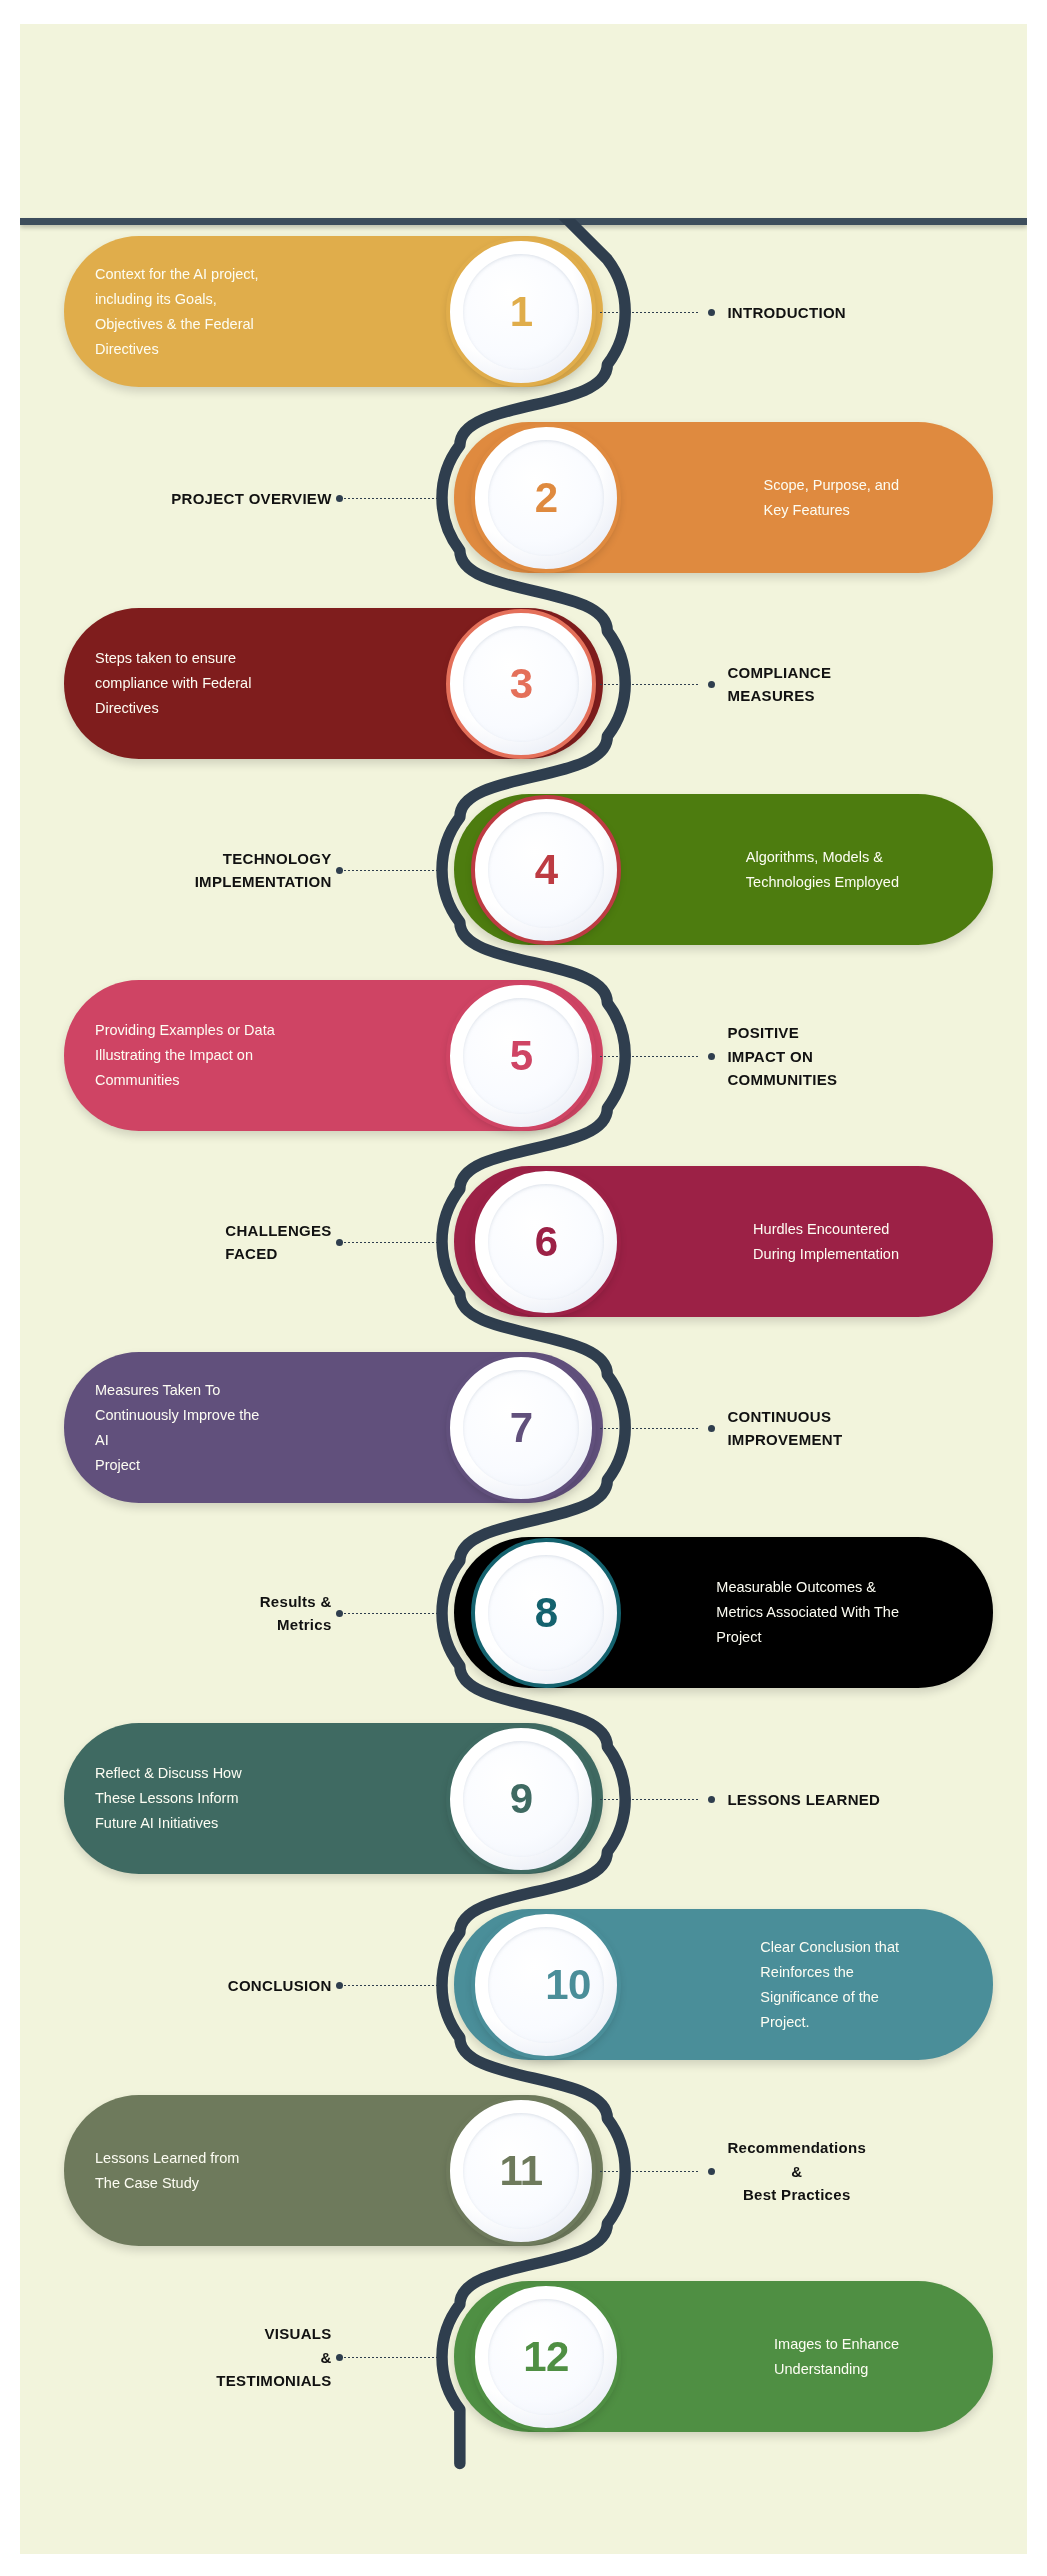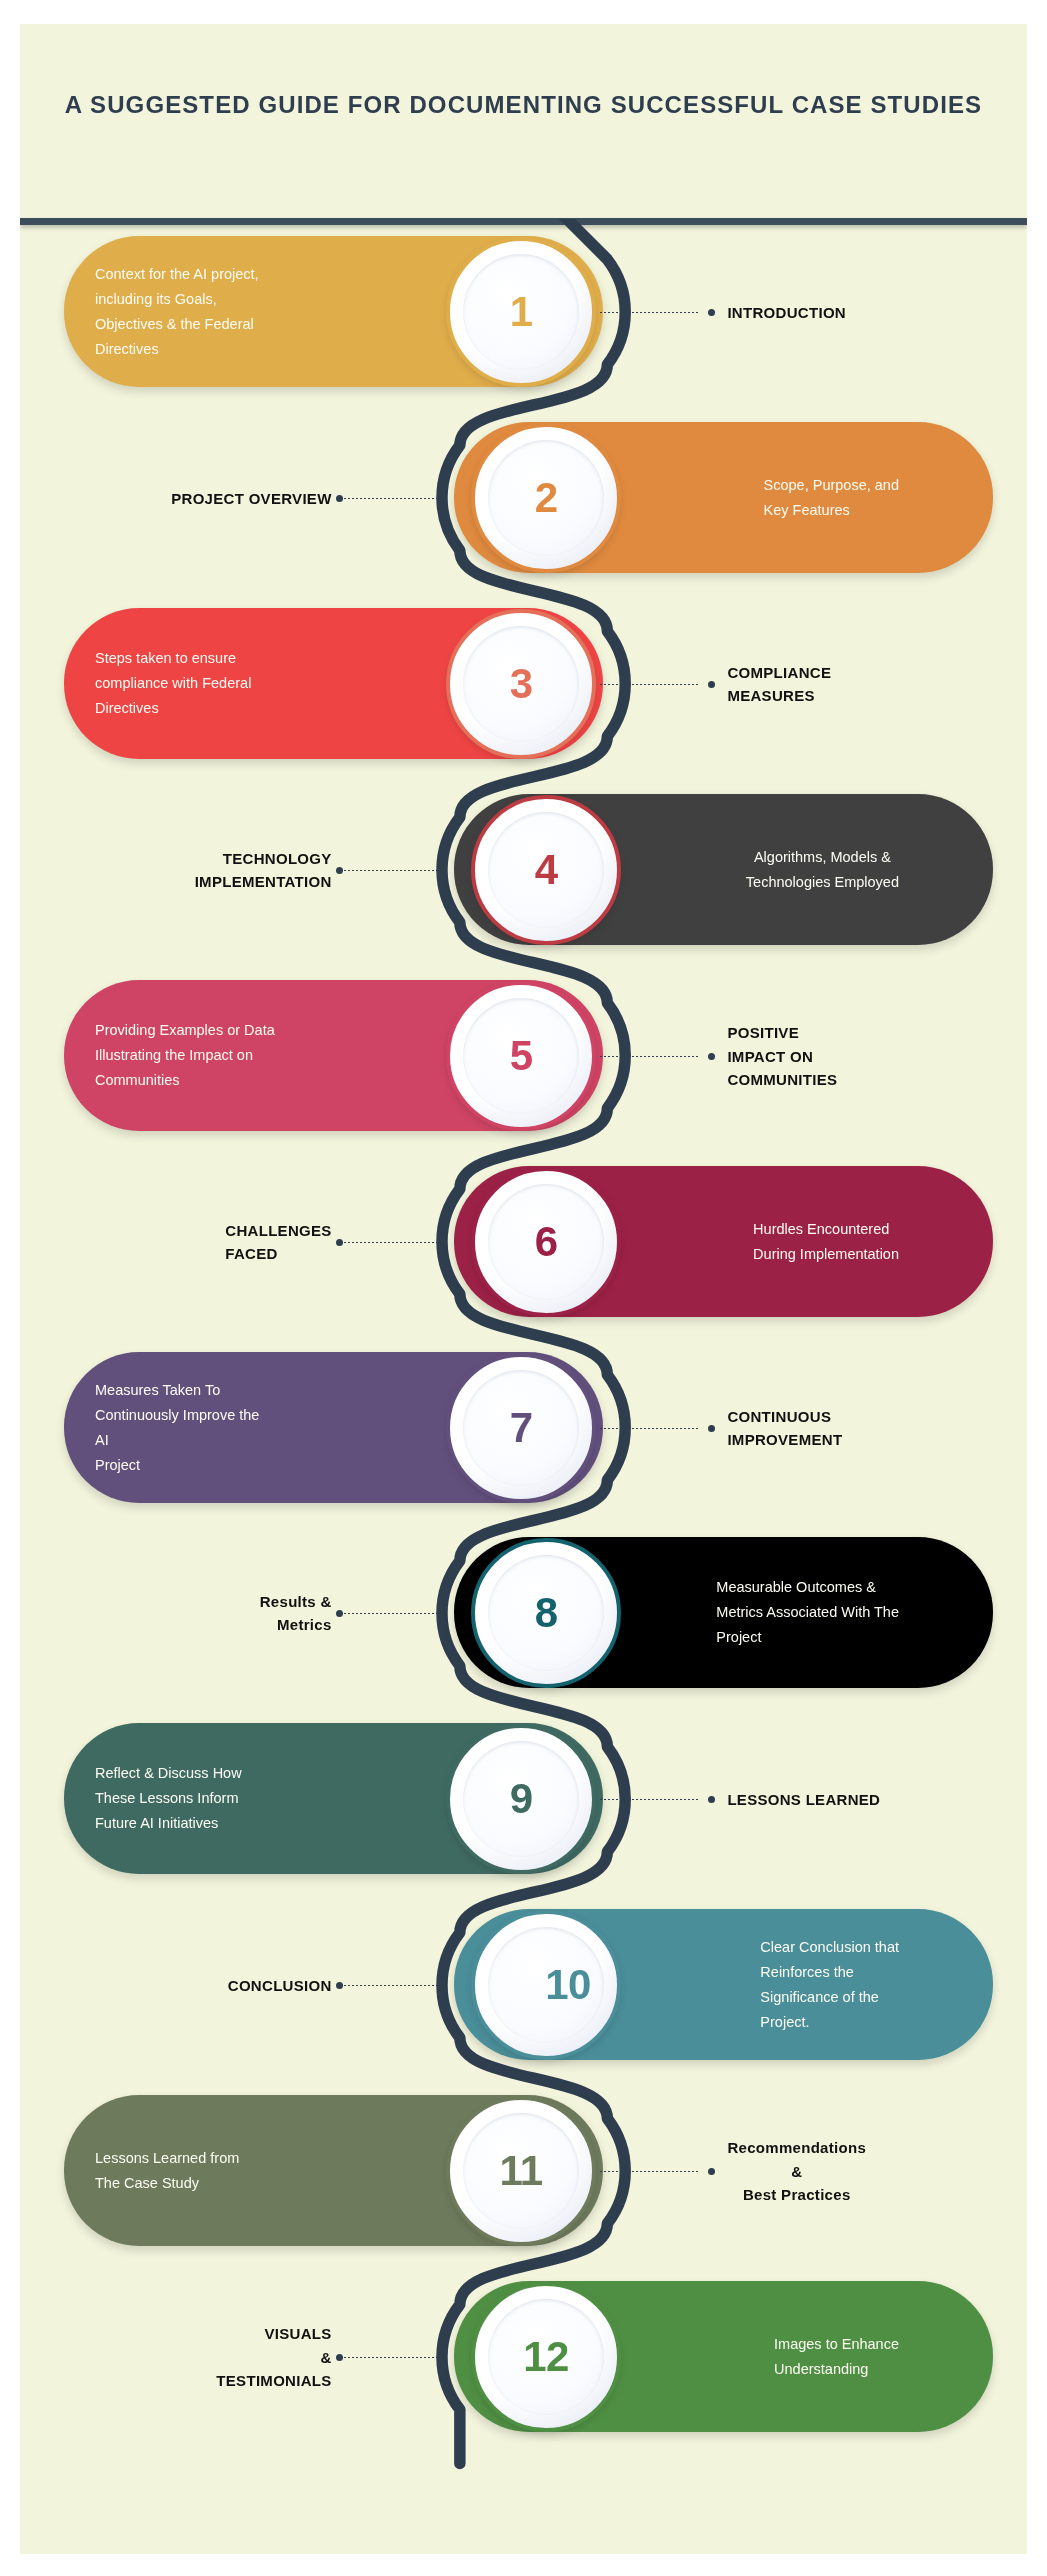--- a/index.html
+++ b/index.html
@@ -156,23 +156,20 @@
   .step.right .connector .lead { width: 101px; }
   .step.left .ext-label  { margin-left: 4px; text-align: left; }
   .step.right .ext-label { margin-right: 4px; text-align: right; }
 </style>
 </head>
 <body>
 
 <div id="poster">
 
   <div id="header">
-    <div id="title">A SUGGESTED GUIDE
-FOR DOCUMENTING
-SUCCESSFUL CASE STUDIES</div>
     <div id="title-rule"></div>
   </div>
 
   <svg id="ribbon" viewBox="0 0 1495 3465" preserveAspectRatio="none">
       <path d="M 734 -38 L 774 -38 L 872 60 A 128 128 0 0 1 872 216 C 872 286, 653 266, 653 336 L 653 336 A 128 128 0 0 0 653 492 C 653 562, 872 542, 872 612 L 872 612 A 128 128 0 0 1 872 768 C 872 838, 653 818, 653 888 L 653 888 A 128 128 0 0 0 653 1044 C 653 1114, 872 1094, 872 1164 L 872 1164 A 128 128 0 0 1 872 1320 C 872 1390, 653 1370, 653 1440 L 653 1440 A 128 128 0 0 0 653 1596 C 653 1666, 872 1646, 872 1716 L 872 1716 A 128 128 0 0 1 872 1872 C 872 1942, 653 1922, 653 1992 L 653 1992 A 128 128 0 0 0 653 2148 C 653 2218, 872 2198, 872 2268 L 872 2268 A 128 128 0 0 1 872 2424 C 872 2494, 653 2474, 653 2544 L 653 2544 A 128 128 0 0 0 653 2700 C 653 2770, 872 2750, 872 2820 L 872 2820 A 128 128 0 0 1 872 2976 C 872 3046, 653 3026, 653 3096 L 653 3096 A 128 128 0 0 0 653 3252 L 653 3332" fill="none" stroke="#2f3e4e" stroke-width="17" stroke-linecap="round" stroke-linejoin="round"></path>
     </svg>
 
   <div id="steps-container" style="position: absolute; left: 0px; top: 195px; width: 1007px; height: 2312px;">
       <div class="step left" style="top: 0px;">
         <div class="pill" style="background: rgb(224, 173, 75);">
@@ -198,37 +195,37 @@
         <div class="badge" style="outline: rgb(223, 138, 63) solid 4.7px; outline-offset: -2px;">
           <span class="badge-num" style="color: rgb(223, 138, 63);">2</span>
         </div>
         <div class="connector">
           <span class="lead"></span>
           <span class="lead-dot"></span>
           <span class="ext-label" style="text-align: right;">PROJECT OVERVIEW</span>
         </div>
       </div>
       <div class="step left" style="top: 372px;">
-        <div class="pill" style="background: #ef4444;">
+        <div class="pill" style="background: #7f1d1d;">
           <div class="pill-text">Steps taken to ensure
 compliance with Federal
 Directives</div>
         </div>
         <div class="badge" style="outline: rgb(228, 112, 90) solid 4.7px; outline-offset: -2px;">
           <span class="badge-num" style="color: rgb(228, 112, 90);">3</span>
         </div>
         <div class="connector">
           <span class="lead"></span>
           <span class="lead-dot"></span>
           <span class="ext-label" style="text-align: left;">COMPLIANCE
 MEASURES</span>
         </div>
       </div>
       <div class="step right" style="top: 558px;">
-        <div class="pill" style="background: #404040; text-align: center;">
+        <div class="pill" style="background: #4d7c0f;">
           <div class="pill-text">Algorithms, Models &amp;
 Technologies Employed</div>
         </div>
         <div class="badge" style="outline: rgb(189, 59, 66) solid 4.7px; outline-offset: -2px;">
           <span class="badge-num" style="color: rgb(189, 59, 66);">4</span>
         </div>
         <div class="connector">
           <span class="lead"></span>
           <span class="lead-dot"></span>
           <span class="ext-label" style="text-align: right;">TECHNOLOGY

